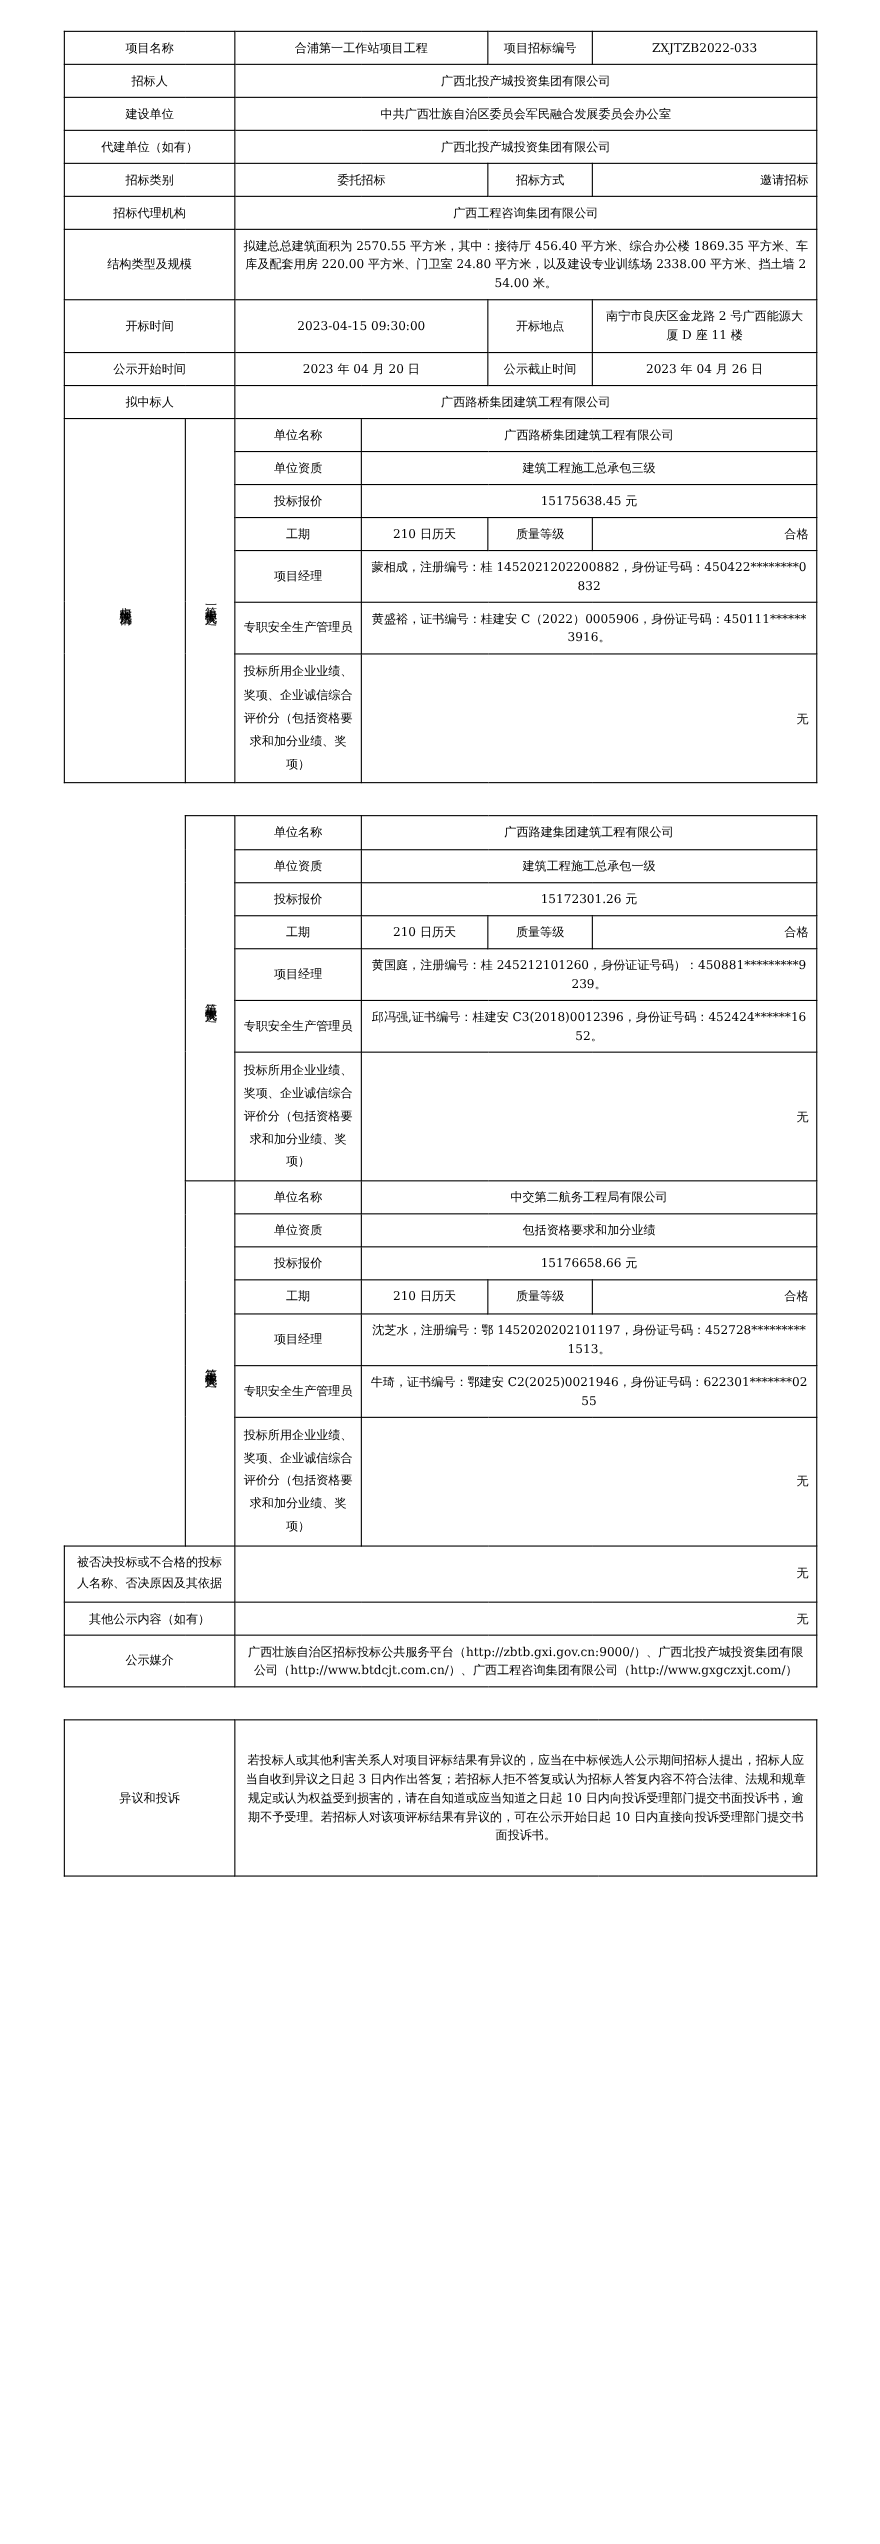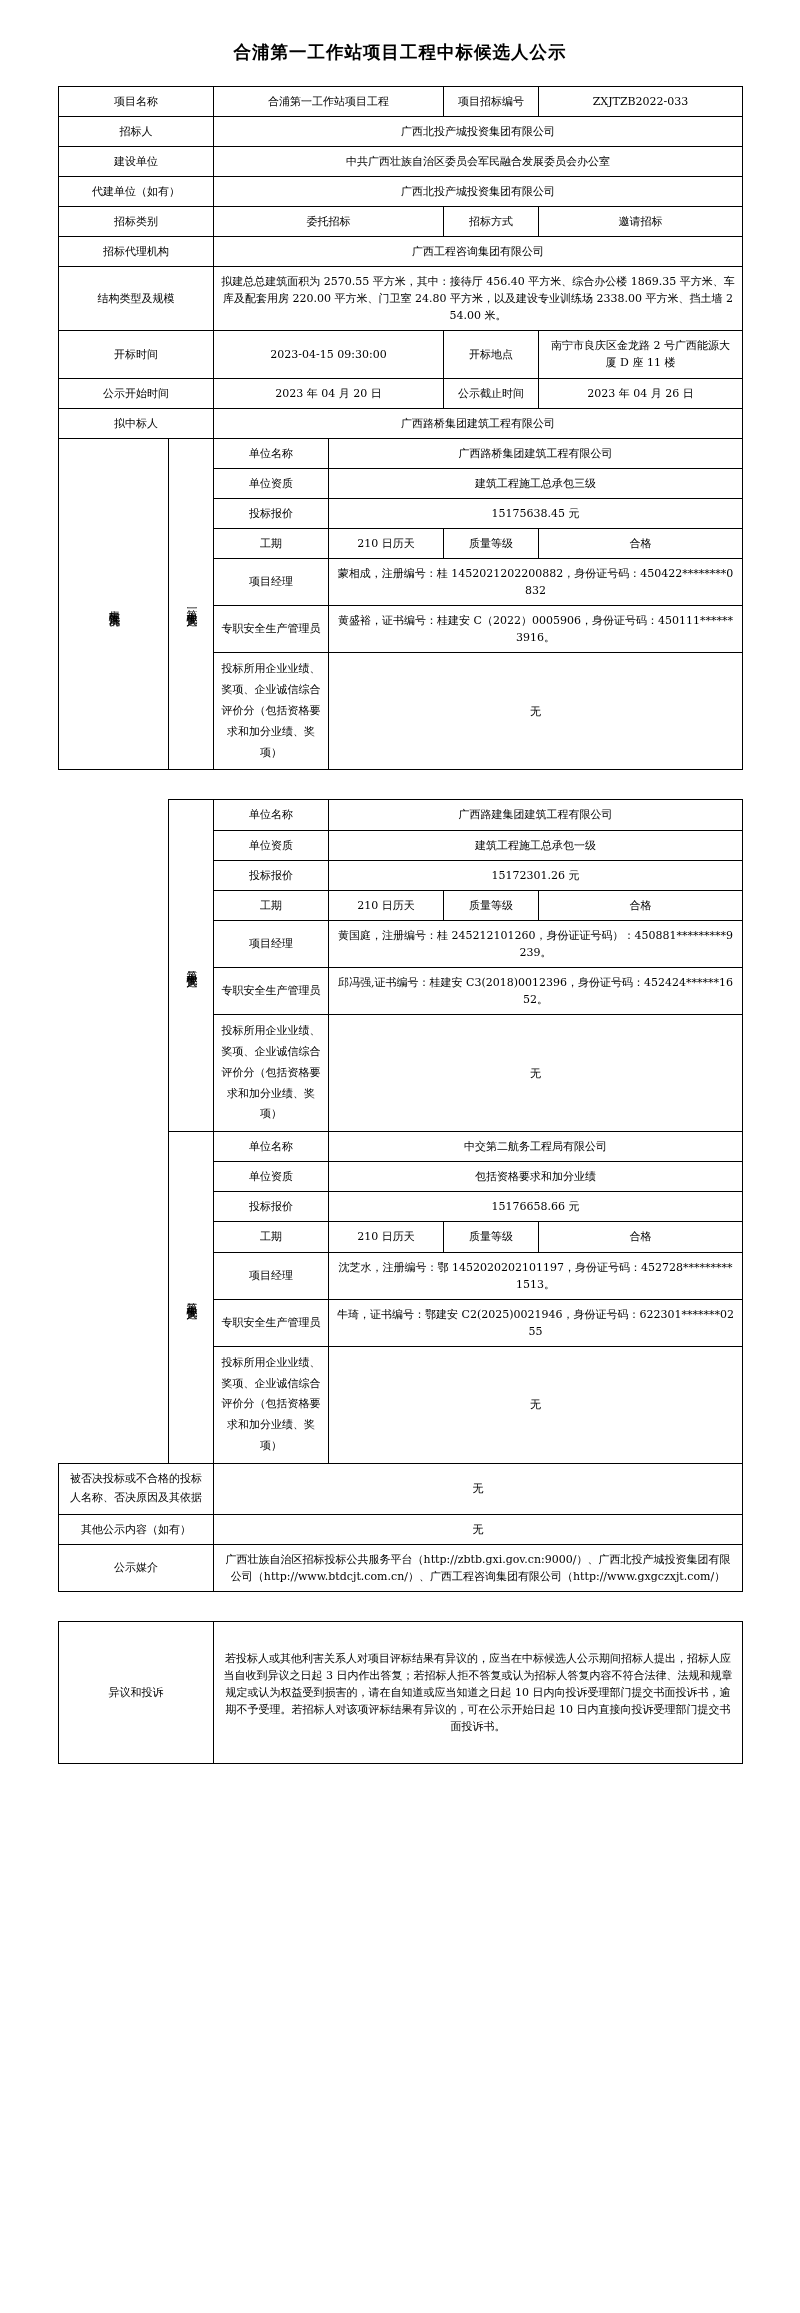--- a/index.html
+++ b/index.html
@@ -38,21 +38,21 @@
     vertical-align: middle;
     word-break: break-all;
   }
   td.lbl {
     text-align: center;
   }
   td.val {
     text-align: center;
   }
   td.ctr {
-    text-align: center;
+    text-align: right;
   }
   td.vert {
     text-align: center;
     letter-spacing: 1px;
   }
   .nb {
     border: none !important;
   }
   .spacer td {
     border: none;
@@ -65,21 +65,20 @@
   }
   .tall {
     line-height: 1.75;
   }
 </style>
 </head>
 <body>
 
 <div class="page">
 
-  <div class="doc-title">合浦第一工作站项目工程中标候选人公示</div>
 
   <table class="main">
     <colgroup>
       <col style="width:110px">
       <col style="width:45px">
       <col style="width:115px">
       <col style="width:115px">
       <col style="width:95px">
       <col style="width:204px">
     </colgroup>

